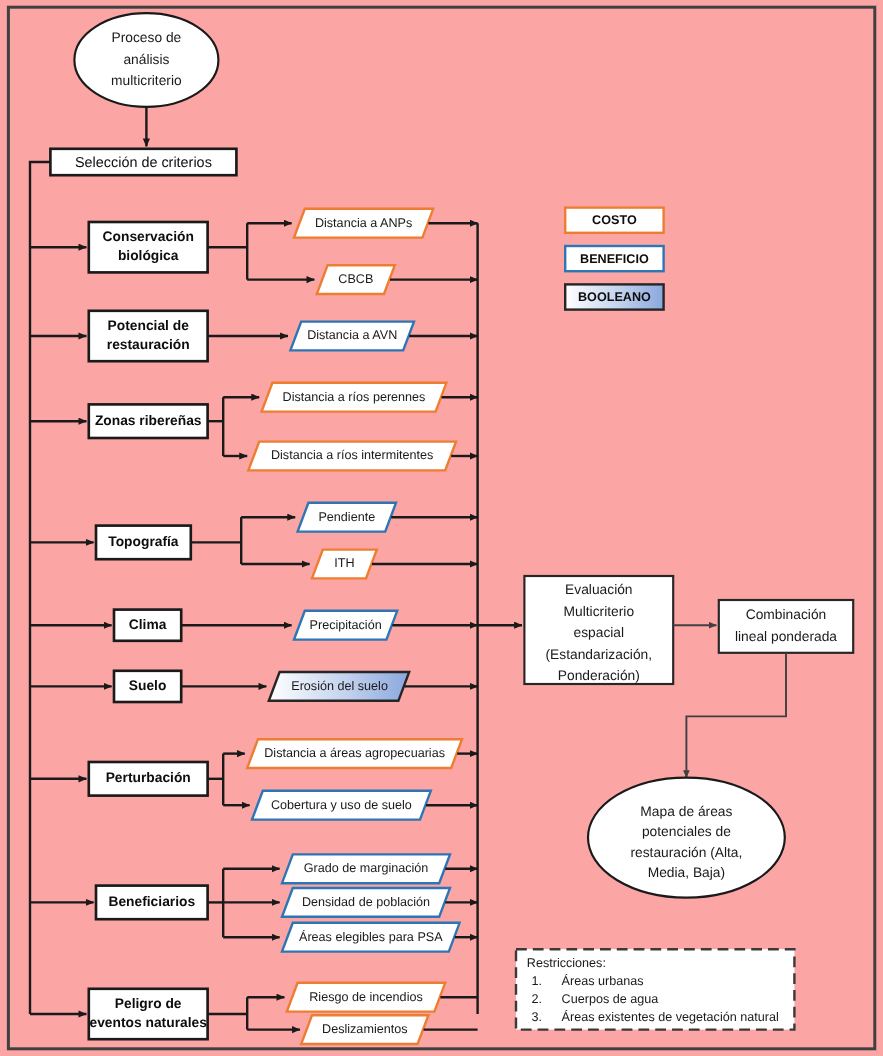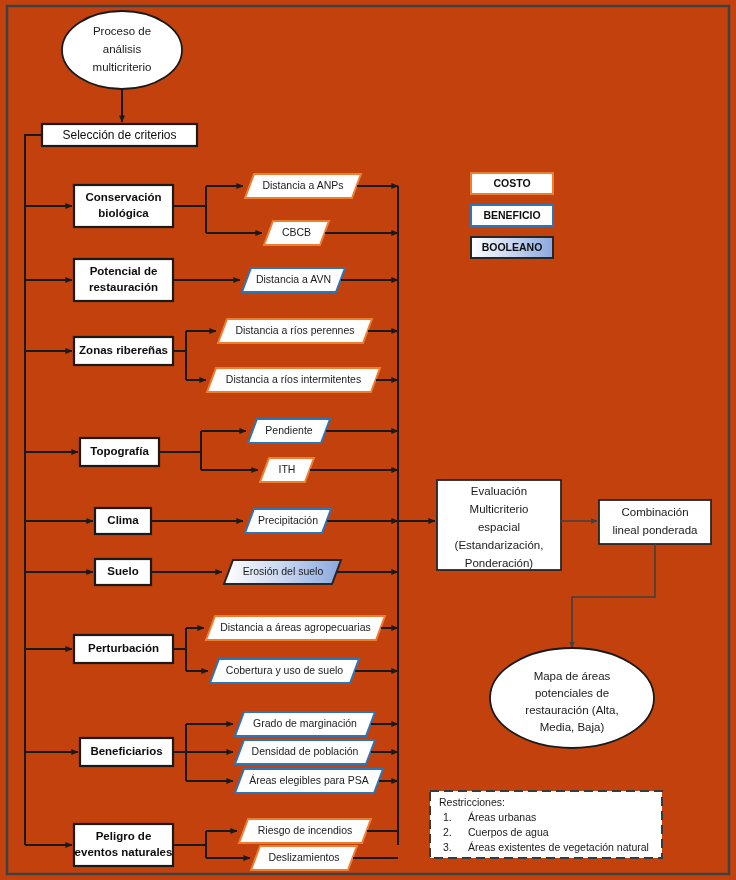--- a/index.html
+++ b/index.html
@@ -7,21 +7,21 @@
     padding: 0;
     background: #ffffff;
   }
   body {
     font-family: "Liberation Sans", sans-serif;
   }
   #canvas {
     position: relative;
     width: 736px;
     height: 880px;
-    background: #c2410c;
+    background: #fca5a5;
     overflow: hidden;
   }
   svg#flow {
     position: absolute;
     left: 0;
     top: 0;
     width: 736px;
     height: 880px;
   }
   .frame {

